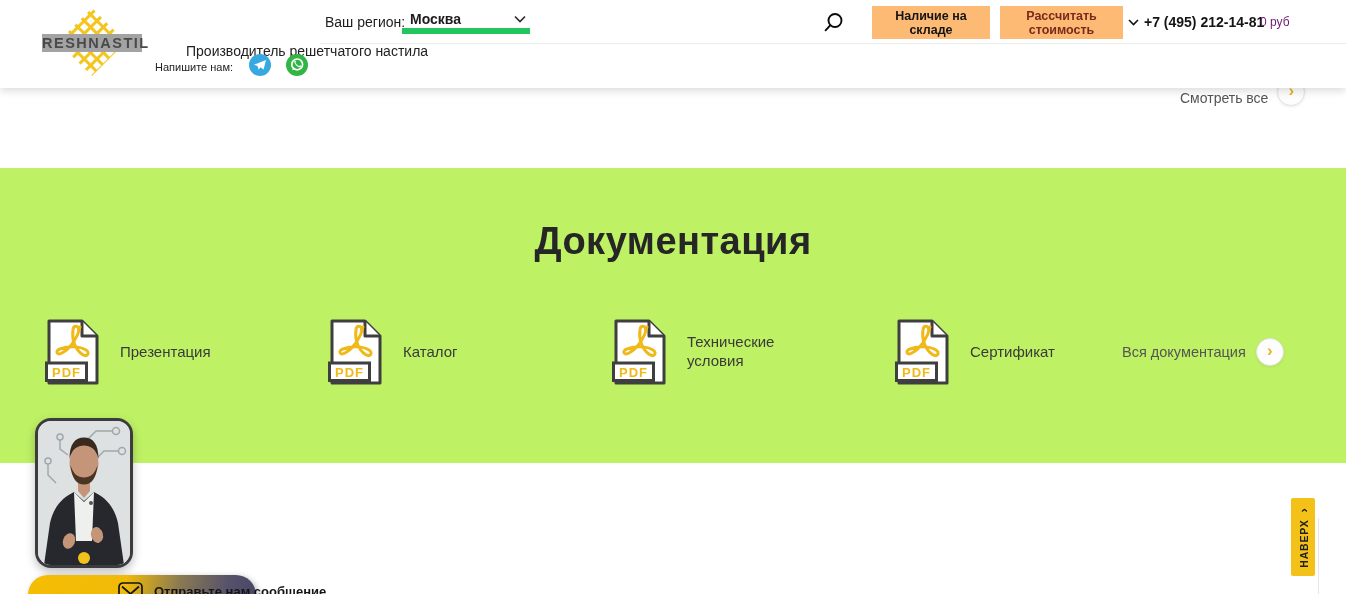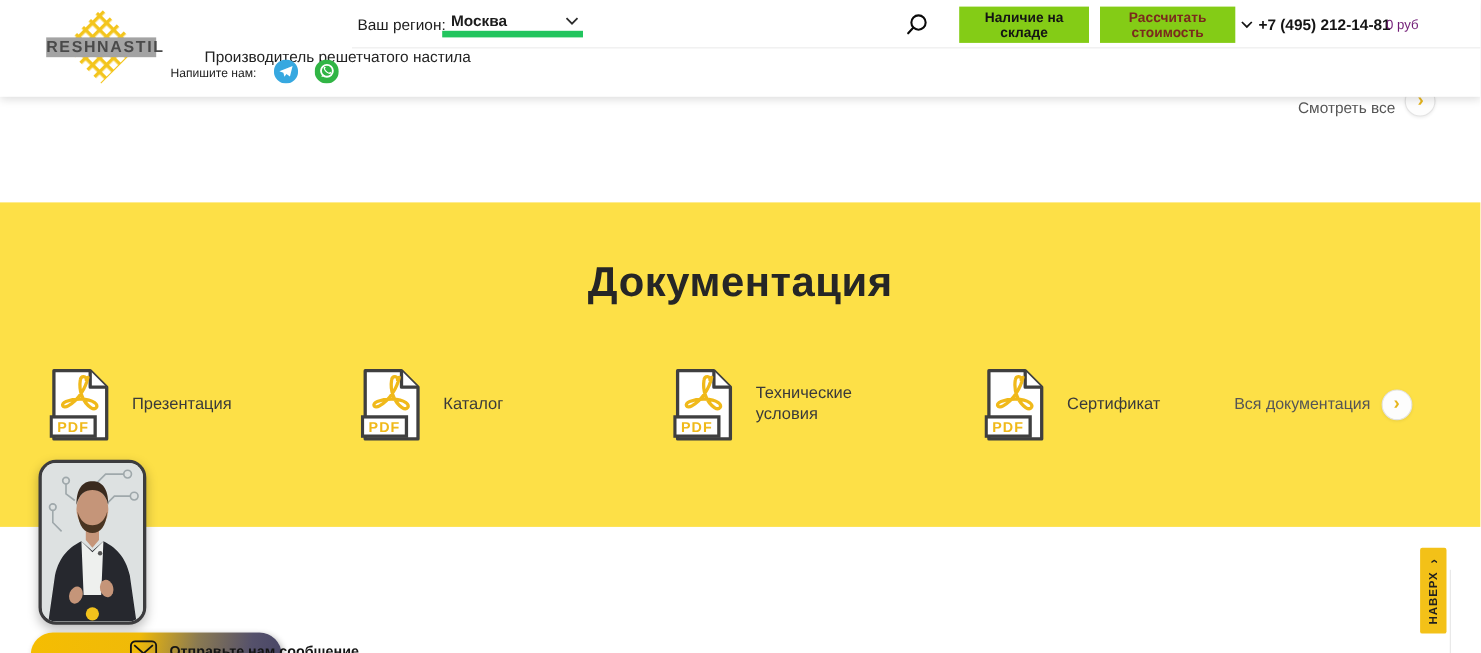--- a/index.html
+++ b/index.html
@@ -20,38 +20,38 @@
   .social { position:absolute; top:54px; width:22px; height:22px; display:block; }
   .social.tg { left:249px; } .social.wa { left:286px; }
   .region-label { position:absolute; left:325px; top:14px; font-size:14px; }
   .region-select { position:absolute; left:402px; top:10px; width:128px; height:24px;
     border-bottom:6px solid #22c55e; font-size:14px; font-weight:600; display:flex;
     align-items:center; justify-content:space-between; padding:0 4px 0 8px; cursor:pointer; }
   .hdr-divider { position:absolute; left:320px; top:43px; right:0; height:1px; background:#ececec; }
   .nav { position:absolute; left:348px; top:53px; width:920px; display:flex;
     justify-content:space-between; align-items:center; font-size:14.3px; color:#1d1d1d; }
   .search { position:absolute; left:822px; top:11px; cursor:pointer; }
-  .ybtn { position:absolute; top:6px; height:33px; border:none; background:#84cc16;
+  .ybtn { position:absolute; top:6px; height:33px; border:none; background:#fdba74;
     font-family:inherit; font-size:12.5px; font-weight:600; cursor:pointer; padding:0 12px; }
   .ybtn.stock { left:872px; width:118px; color:#141414; }
   .ybtn.calc  { left:1000px; width:123px; color:#7a2a1d; }
   .phone { position:absolute; left:1128px; top:14px; display:flex; align-items:center; gap:5px;
     font-size:14px; font-weight:700; color:#141414; }
   .cart { position:absolute; left:1260px; top:15px; font-size:12px; color:#701a75; }
 
   
   .see-all { position:absolute; left:1180px; top:78px; display:flex; align-items:flex-end;
     gap:9px; z-index:5; font-size:14px; color:#555; }
   .cbtn { width:28px; height:28px; border-radius:50%; background:#fdfdfd; border:1px solid #e3e3e3;
     box-shadow:0 1px 3px rgba(0,0,0,.08); display:flex; align-items:center; justify-content:center;
     color:#e6b51d; font-size:17px; font-weight:700; line-height:1; }
   .cbtn span { margin-top:-3px; }
 
   
-  .docs { position:absolute; left:0; top:184px; width:1346px; height:295px; background:#fde047; z-index:1; }
+  .docs { position:absolute; left:0; top:168px; width:1346px; height:295px; background:#bef264; z-index:1; }
   .docs-title { margin-top:52px; text-align:center; font-size:38px; font-weight:700;
     color:#262626; letter-spacing:.5px; }
   .doc-item { position:absolute; top:150px; display:flex; align-items:center; gap:19px; }
   .doc-item.d0 { left:45px; } .doc-item.d1 { left:328px; }
   .doc-item.d2 { left:612px; } .doc-item.d3 { left:895px; }
   .doc-label { font-size:15px; color:#3a3a3a; line-height:1.25; }
   .doc-item.d2 .doc-label { width:96px; }
   .all-docs { position:absolute; left:1122px; top:170px; display:flex; align-items:center;
     gap:10px; font-size:14.5px; color:#555; }
 

